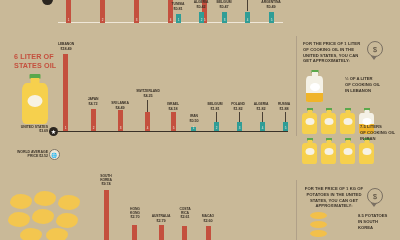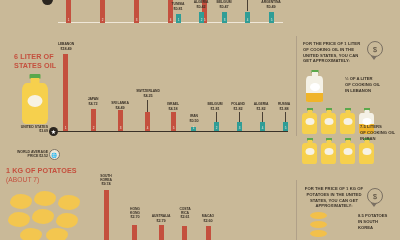--- a/index.html
+++ b/index.html
@@ -255,24 +255,20 @@
     <div class="lbl" style="left:83px;top:3px;width:30px;">
       <span class="nm">RUSSIA</span>
       <span class="pr">$1.88</span>
     </div>
     <div class="leader" style="left:99px;top:12px;height:11px;"></div>
     <div class="bar teal" style="left:97px;width:5px;height:9px;">
       <div class="bar-num">5</div>
     </div>
   </div>
 
-  <div class="sec-title" style="left:6px;top:166px;">
-    <span>1 KG OF POTATOES</span><br>
-    <span class="sec-sub">(ABOUT 7)</span>
-  </div>
 
   <div class="abs" style="left:8px;top:190px;width:72px;height:50px;">
     <div class="tuber" style="left:2px;top:4px;width:22px;height:15px;"></div>
     <div class="tuber" style="left:26px;top:1px;width:22px;height:15px;"></div>
     <div class="tuber" style="left:50px;top:5px;width:22px;height:15px;"></div>
     <div class="tuber" style="left:0px;top:22px;width:22px;height:15px;"></div>
     <div class="tuber" style="left:24px;top:19px;width:22px;height:15px;"></div>
     <div class="tuber" style="left:48px;top:23px;width:22px;height:15px;"></div>
     <div class="tuber" style="left:12px;top:38px;width:22px;height:14px;"></div>
     <div class="tuber" style="left:38px;top:38px;width:22px;height:14px;"></div>

